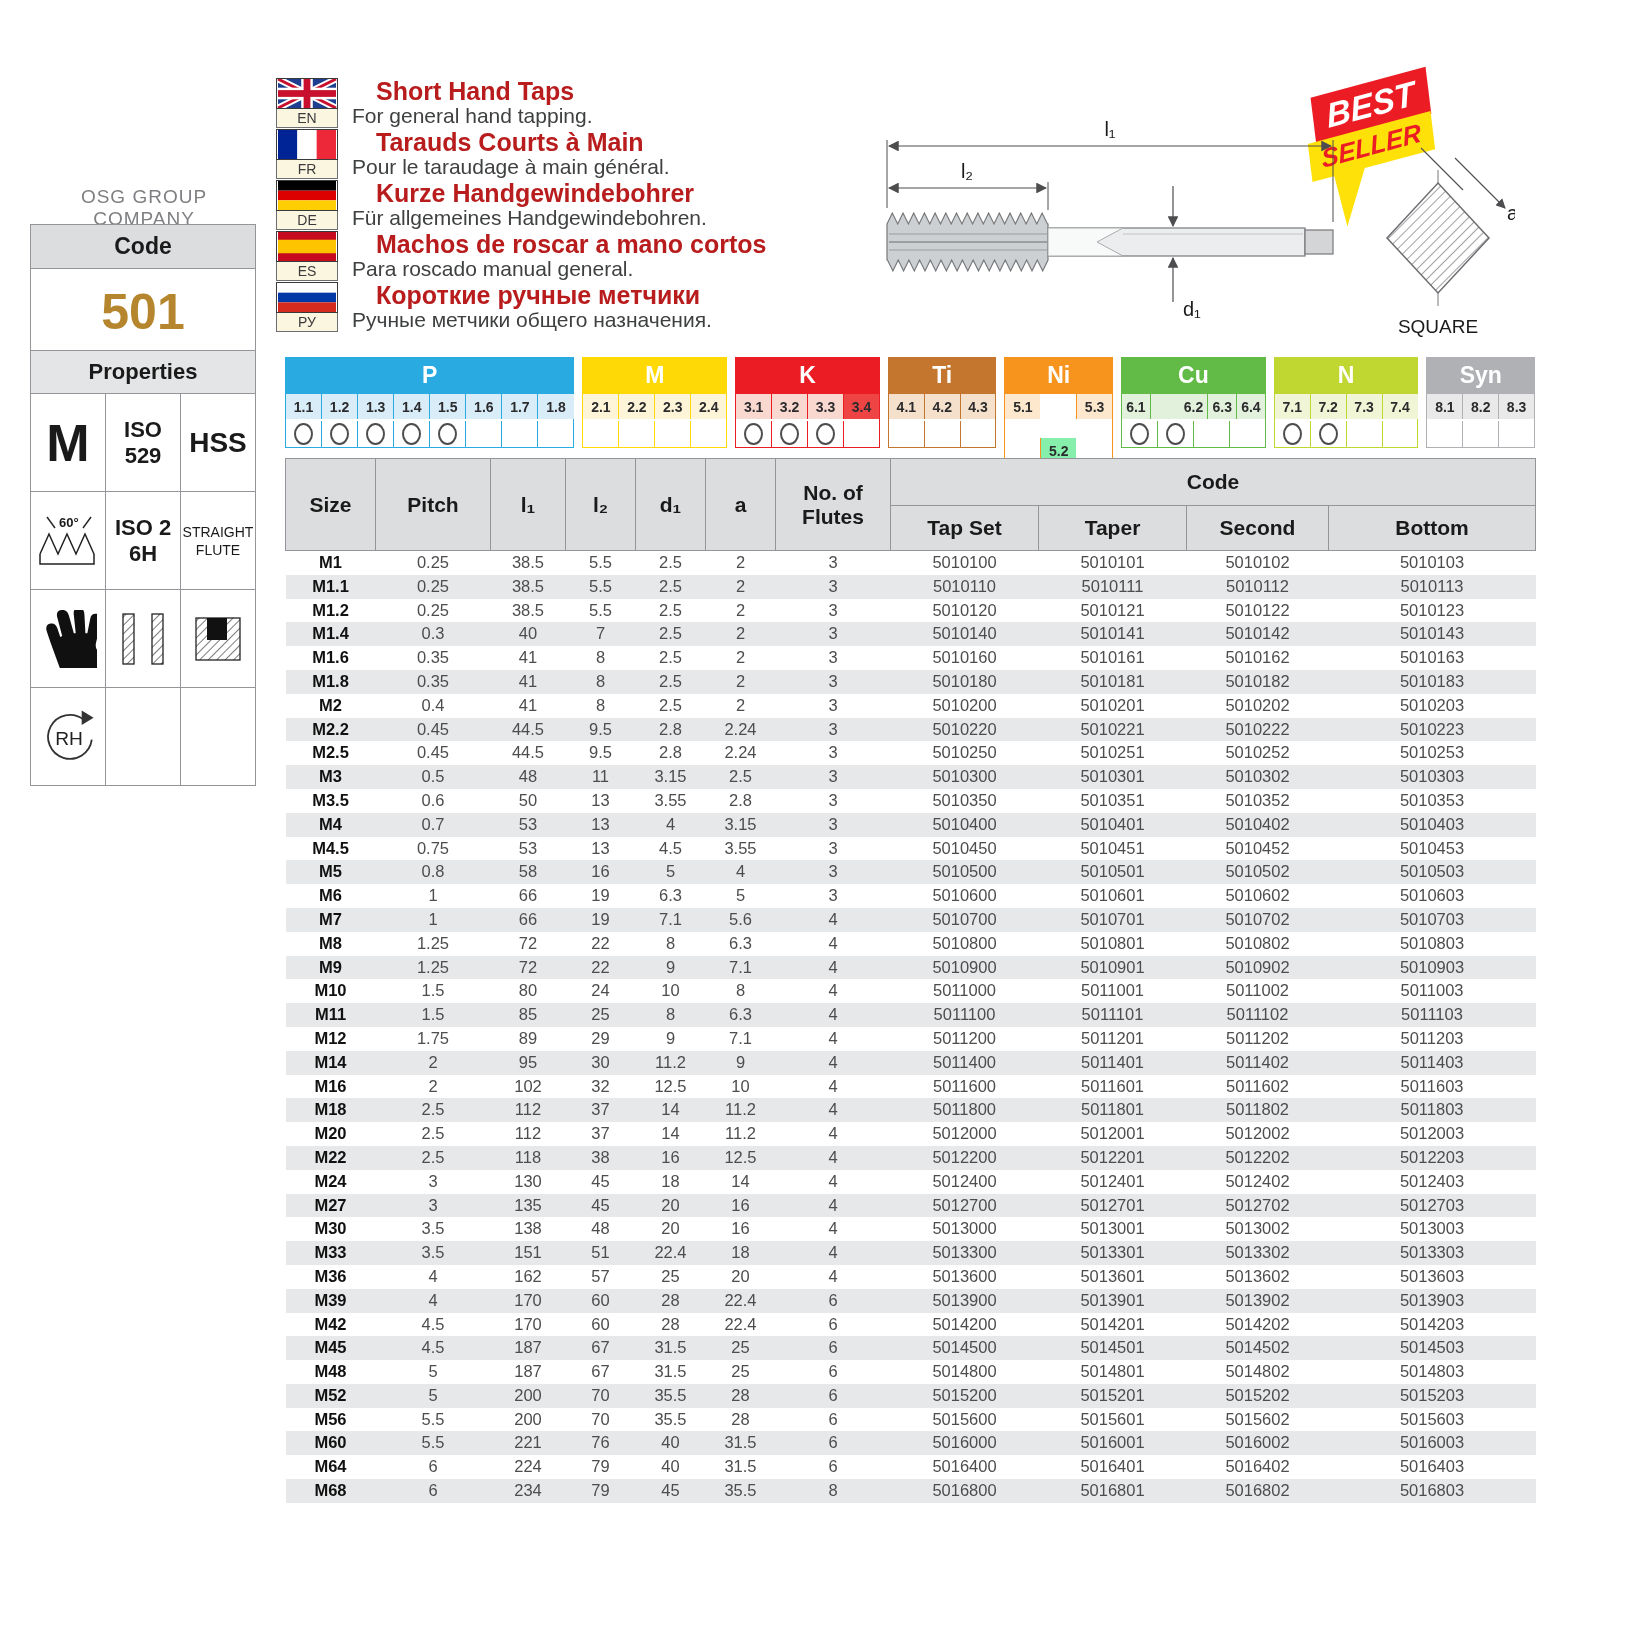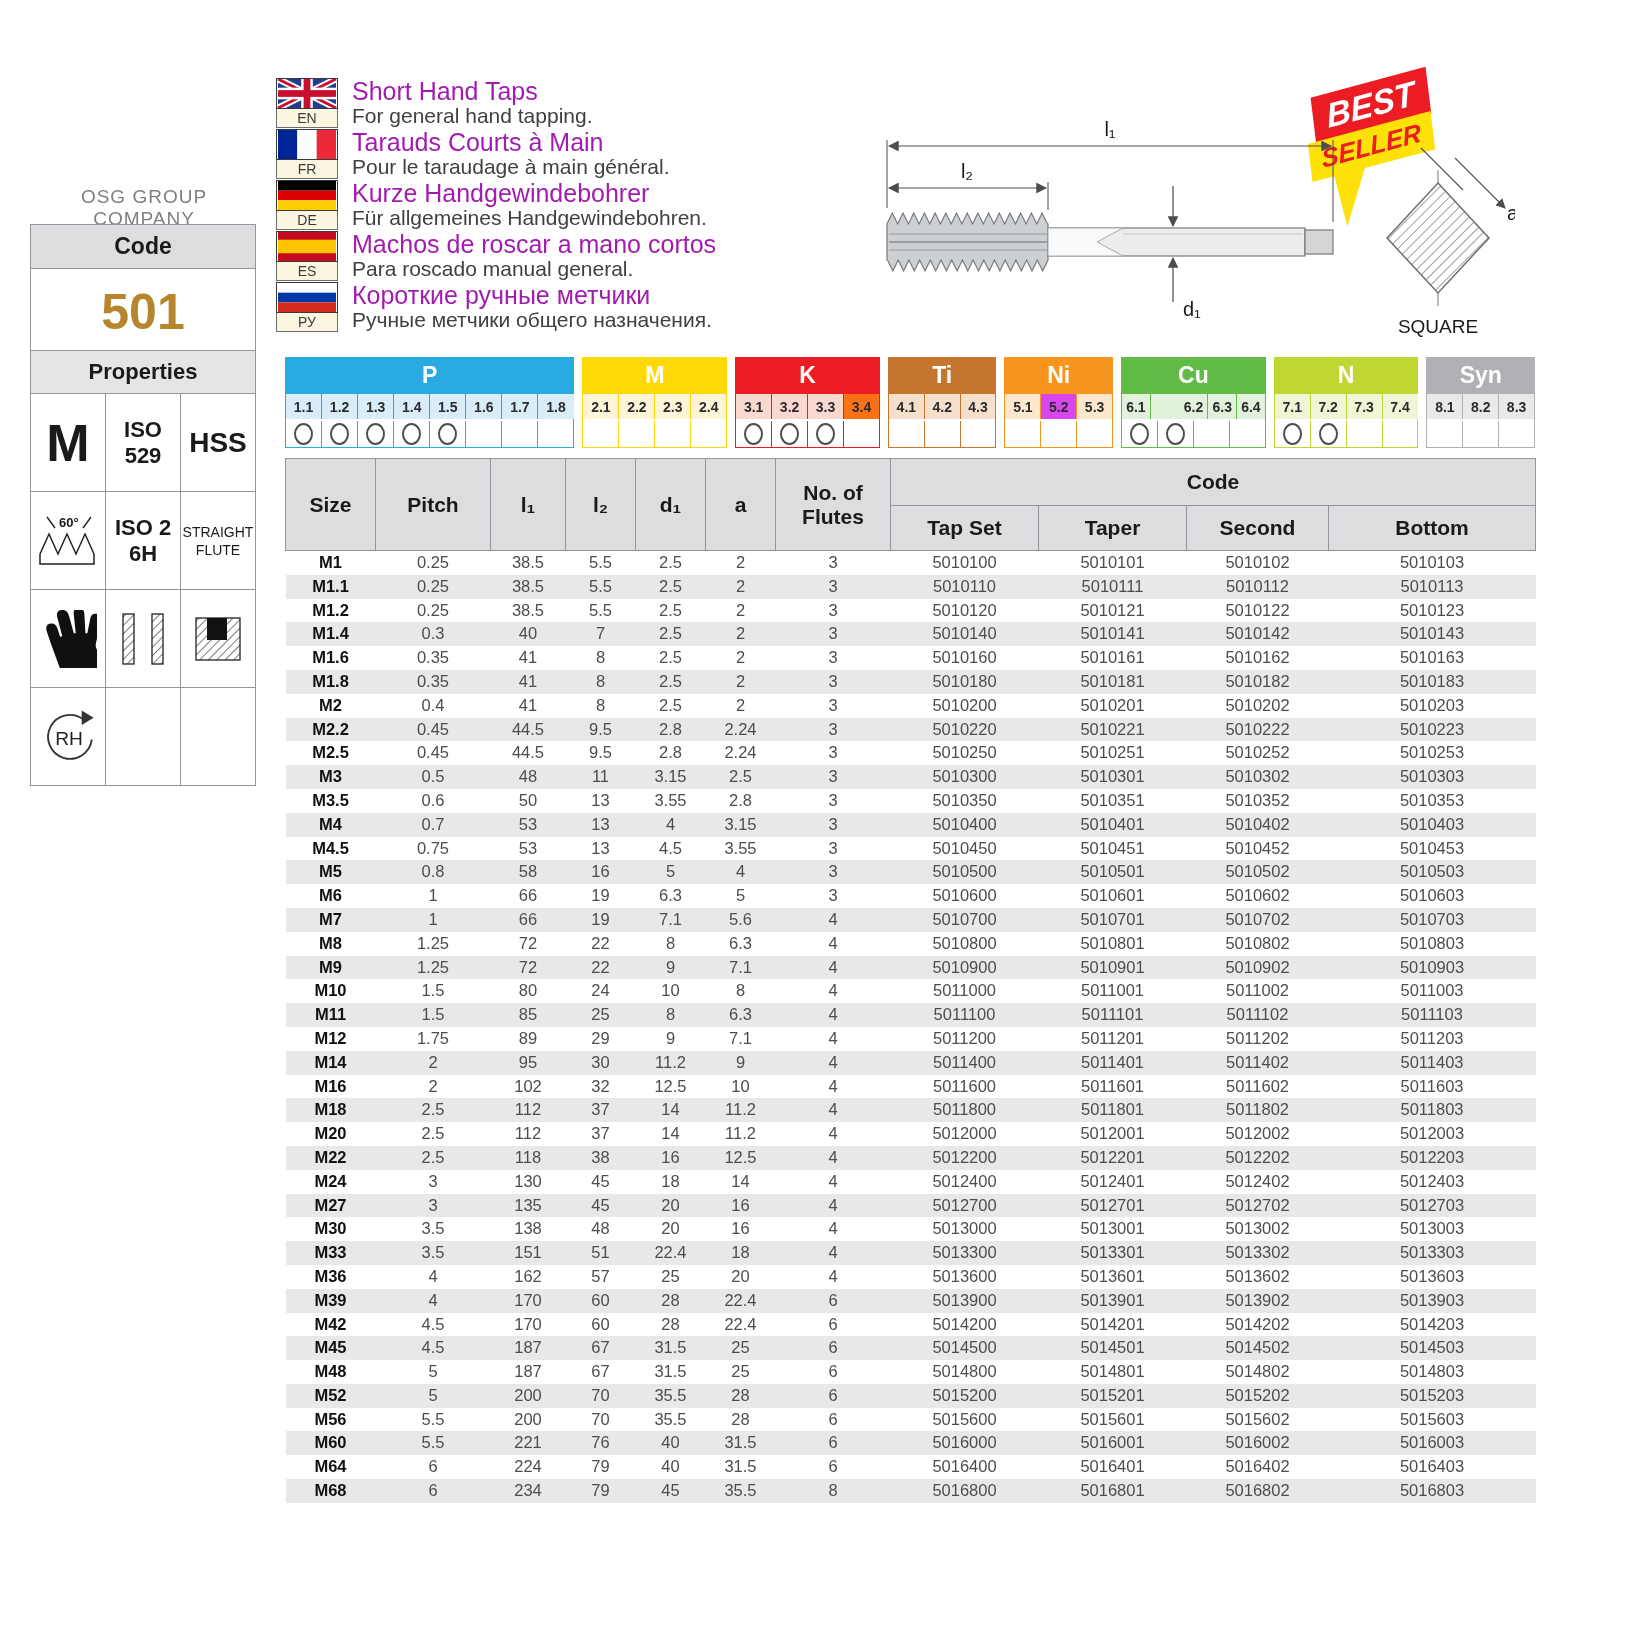--- a/index.html
+++ b/index.html
@@ -28,21 +28,21 @@
 
   
   #languages{left:276px;top:78px;width:600px;}
   .lang-item{display:flex;height:51px;align-items:flex-start;}
   .flag-box{width:62px;flex:0 0 62px;}
   .flag{width:60px;height:29px;border:1px solid #3a3a3a;box-sizing:content-box;display:block;}
   .flag svg{display:block;}
   .flag-label{width:60px;height:18px;background:#FBF6E0;border:1px solid #6d6e71;border-top:none;
               font-size:14px;color:#3b3b3d;display:flex;align-items:center;justify-content:center;}
   .lang-text{margin-left:14px;}
-  .lang-title{font-size:25px;font-weight:normal;color:#a21caf;line-height:26px;}
+  .lang-title{font-size:25px;font-weight:bold;color:#b91c1c;line-height:26px;margin-left:24px;}
   .lang-sub{font-size:21px;color:#3F4041;line-height:24px;}
 
   
   #badge{left:1312px;top:80px;width:150px;height:160px;transform:rotate(-15deg);}
   .badge-best{display:inline-block;background:#EC1C24;color:#fff;font-style:italic;font-weight:bold;
               font-size:34px;padding:3px 14px 5px;transform:skewX(-8deg);margin-left:14px;}
   .badge-seller{display:inline-block;background:#FFE10A;color:#EC1C24;font-style:italic;font-weight:bold;
               font-size:26px;padding:3px 12px 4px;transform:skewX(-8deg);margin-top:-3px;}
   .badge-tail{position:absolute;left:16px;top:78px;width:34px;height:56px;background:#FFE10A;
               clip-path:polygon(0 0,100% 0,22% 100%);transform:skewX(-8deg);}
@@ -337,21 +337,21 @@
           </div>
         </div>
       </div>
       <div class="mat-group" style="flex-grow: 4;">
         <div class="mat-head" style="background: rgb(236, 28, 36);">K</div>
         <div class="mat-body" style="border-color: rgb(236, 28, 36);">
           <div class="mat-nums">
             <div class="mat-num" style="background: rgb(248, 216, 207); border-color: rgb(236, 28, 36);">3.1</div>
             <div class="mat-num" style="background: rgb(248, 216, 207); border-color: rgb(236, 28, 36);">3.2</div>
             <div class="mat-num" style="background: rgb(248, 216, 207); border-color: rgb(236, 28, 36);">3.3</div>
-            <div class="mat-num" style="background: #f97316; border-color: rgb(236, 28, 36);">3.4</div>
+            <div class="mat-num" style="background: #ef4444; border-color: rgb(236, 28, 36);">3.4</div>
           </div>
           <div class="mat-circles">
             <div class="mat-circle-cell" style="border-color: rgb(236, 28, 36);">
               <span class="mat-circle"></span>
             </div>
             <div class="mat-circle-cell" style="border-color: rgb(236, 28, 36);">
               <span class="mat-circle"></span>
             </div>
             <div class="mat-circle-cell" style="border-color: rgb(236, 28, 36);">
               <span class="mat-circle"></span>
@@ -373,21 +373,21 @@
             <div class="mat-circle-cell" style="border-color: rgb(196, 118, 47);"></div>
             <div class="mat-circle-cell" style="border-color: rgb(196, 118, 47);"></div>
           </div>
         </div>
       </div>
       <div class="mat-group" style="flex-grow: 3;">
         <div class="mat-head" style="background: rgb(247, 148, 29);">Ni</div>
         <div class="mat-body" style="border-color: rgb(247, 148, 29);">
           <div class="mat-nums">
             <div class="mat-num" style="background: rgb(253, 232, 206); border-color: rgb(247, 148, 29);">5.1</div>
-            <div class="mat-num" style="background: #d946ef; border-color: rgb(247, 148, 29);">5.2</div>
+            <div class="mat-num" style="background: #86efac; border-color: rgb(247, 148, 29); margin-top: 44px;">5.2</div>
             <div class="mat-num" style="background: rgb(253, 232, 206); border-color: rgb(247, 148, 29);">5.3</div>
           </div>
           <div class="mat-circles">
             <div class="mat-circle-cell" style="border-color: rgb(247, 148, 29);"></div>
             <div class="mat-circle-cell" style="border-color: rgb(247, 148, 29);"></div>
             <div class="mat-circle-cell" style="border-color: rgb(247, 148, 29);"></div>
           </div>
         </div>
       </div>
       <div class="mat-group" style="flex-grow: 4;">

